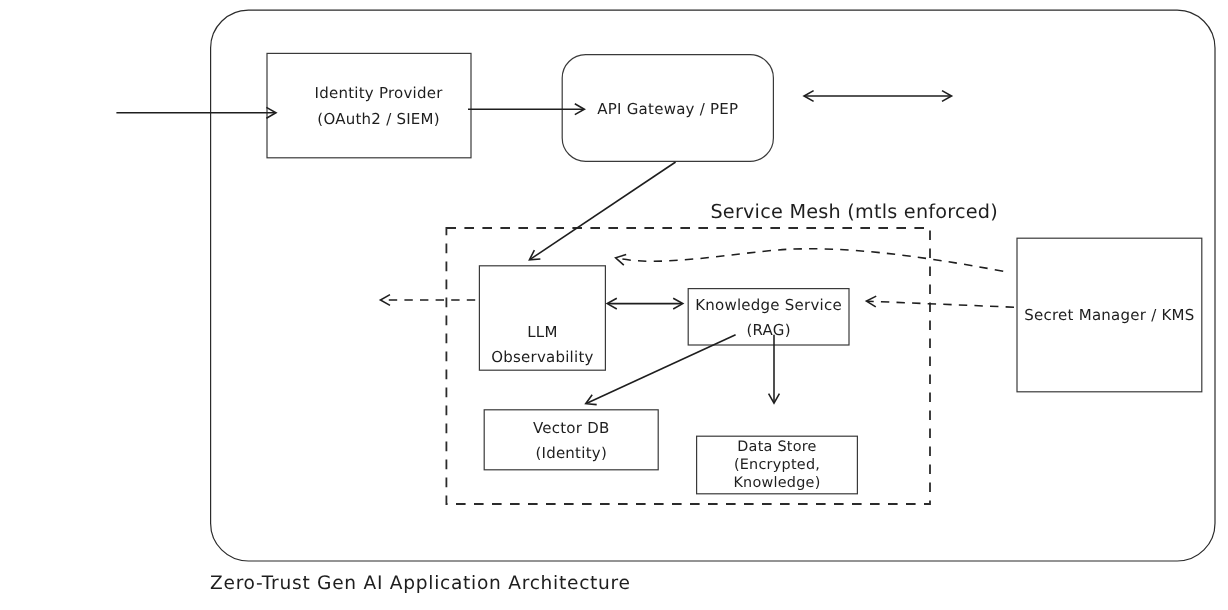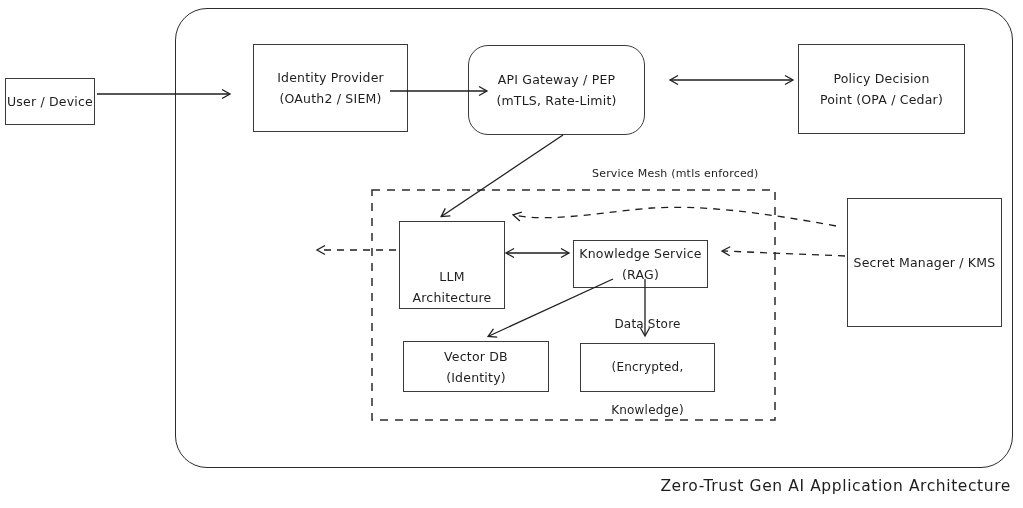--- a/index.html
+++ b/index.html
@@ -14,25 +14,25 @@
   .edges{position:absolute;left:0;top:0;width:1023px;height:508px;z-index:3;pointer-events:none;}
   .node{
     position:absolute;z-index:2;border:1.6px solid #3a3a3a;background:#ffffff;
     display:flex;flex-direction:column;align-items:center;justify-content:center;
     text-align:center;font-size:12.5px;line-height:21px;letter-spacing:0.2px;
   }
   .node.spread{justify-content:space-evenly;}
   .node .ln{white-space:nowrap;}
   .node.tight{line-height:15px;font-size:12px;}
   .mesh-label{
-    position:absolute;left:592px;top:167px;z-index:2;font-size:11px;letter-spacing:0.2px;white-space:nowrap;
+    position:absolute;left:592px;top:167px;z-index:2;font-size:16px;letter-spacing:0.2px;white-space:nowrap;
   }
   .diagram-title{
     position:absolute;left:175px;top:477px;width:836px;z-index:2;
-    text-align:right;font-size:15.5px;letter-spacing:0.6px;white-space:nowrap;
+    text-align:left;font-size:15.5px;letter-spacing:0.6px;white-space:nowrap;
   }
 </style>
 </head>
 <body>
 
 <div class="canvas">
 
   <div class="frame"></div>
 
   <svg class="edges" viewBox="0 0 1023 508" xmlns="http://www.w3.org/2000/svg">
@@ -50,56 +50,48 @@
     <path d="M563 135 L442 216" fill="none" stroke="#1e1e1e" stroke-width="1.3" marker-end="url(#arrow)"></path>
     <path d="M507 253 L568 253" fill="none" stroke="#1e1e1e" stroke-width="1.3" marker-start="url(#arrow)" marker-end="url(#arrow)"></path>
     <path d="M613 279 L489 336" fill="none" stroke="#1e1e1e" stroke-width="1.3" marker-end="url(#arrow)"></path>
     <path d="M645 279 L645 335" fill="none" stroke="#1e1e1e" stroke-width="1.3" marker-end="url(#arrow)"></path>
 
     <path d="M396 250 L318 250" fill="none" stroke="#1e1e1e" stroke-width="1.3" stroke-dasharray="7 6" marker-end="url(#arrow)"></path>
     <path d="M845 256 L723 251" fill="none" stroke="#1e1e1e" stroke-width="1.3" stroke-dasharray="7 6" marker-end="url(#arrow)"></path>
     <path d="M836 226 C760 212, 702 205, 652 208 C610 211, 550 223, 514 215" fill="none" stroke="#1e1e1e" stroke-width="1.3" stroke-dasharray="7 6" marker-end="url(#arrow)"></path>
   </svg>
 
-  <div class="node" style="left:5px;top:78px;width:88px;height:45px;">
-    <span class="ln">User / Device</span>
-  </div>
 
-  <div class="node" style="left:253px;top:44px;width:153px;height:86px;">
+  <div class="node" style="left:222px;top:44px;width:153px;height:86px;padding-left:16px;">
     <span class="ln">Identity Provider</span>
     <span class="ln">(OAuth2 / SIEM)</span>
   </div>
 
   <div class="node" style="left:468px;top:45px;width:175px;height:88px;border-radius:20px;">
     <span class="ln">API Gateway / PEP</span>
-    <span class="ln">(mTLS, Rate-Limit)</span>
   </div>
 
-  <div class="node" style="left:798px;top:44px;width:165px;height:88px;">
-    <span class="ln">Policy Decision</span>
-    <span class="ln">Point (OPA / Cedar)</span>
-  </div>
 
   <div class="node spread" style="left:399px;top:221px;width:104px;height:86px;justify-content:flex-end;">
     <span class="ln">LLM</span>
-    <span class="ln">Architecture</span>
+    <span class="ln">Observability</span>
   </div>
 
   <div class="node" style="left:573px;top:240px;width:133px;height:46px;">
     <span class="ln">Knowledge Service</span>
     <span class="ln">(RAG)</span>
   </div>
 
 
   <div class="node" style="left:403px;top:341px;width:144px;height:49px;">
     <span class="ln">Vector DB</span>
     <span class="ln">(Identity)</span>
   </div>
 
-  <div class="node tight" style="left:580px;top:343px;width:133px;height:47px;gap:28px;">
+  <div class="node tight" style="left:580px;top:363px;width:133px;height:47px;">
     <span class="ln">Data Store</span>
     <span class="ln">(Encrypted,</span>
     <span class="ln">Knowledge)</span>
   </div>
 
   <div class="node" style="left:847px;top:198px;width:153px;height:127px;align-items:center;">
     <span class="ln">Secret Manager / KMS</span>
   </div>
 
   <div class="mesh-label">Service Mesh (mtls enforced)</div>

